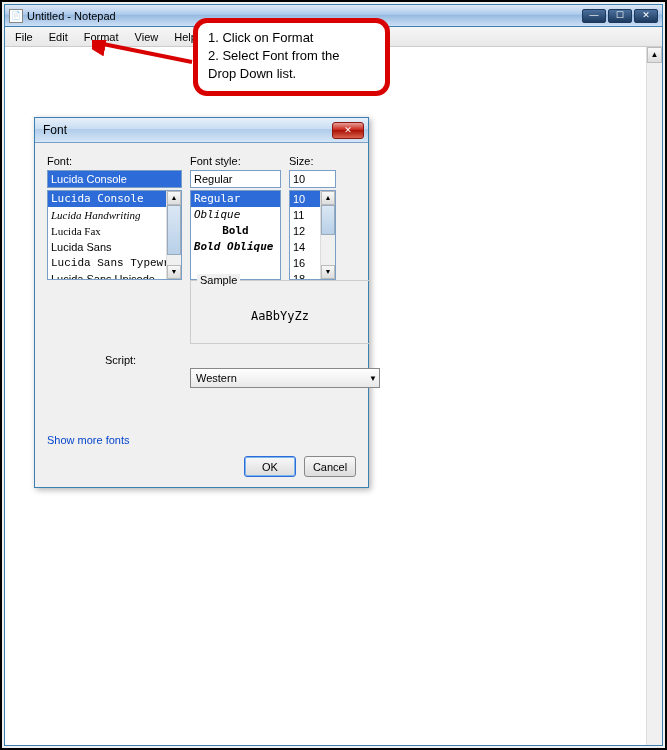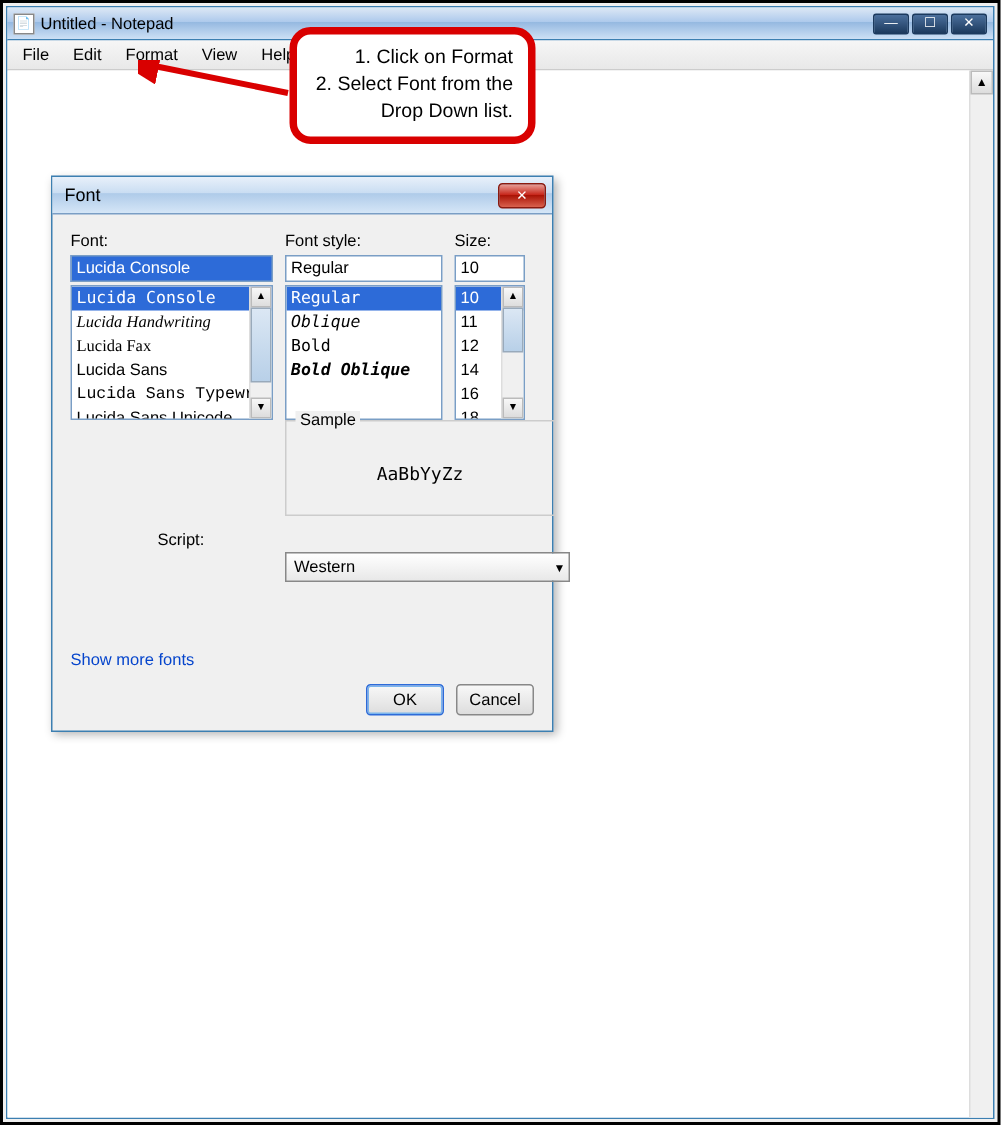--- a/index.html
+++ b/index.html
@@ -15,50 +15,50 @@
 .win-btn.close { background: linear-gradient(#4b6f9c, #1c3a5e); }
 
 .menubar { height: 20px; background: linear-gradient(#f6f6f6, #e8e8e8); border-bottom: 1px solid #ccc; display: flex; align-items: center; font-size: 11px; padding-left: 2px; }
 .menu-item { padding: 2px 8px; color: #000; cursor: pointer; }
 
 .editor { background: #fff; height: calc(100% - 42px); position: relative; }
 .scrollbar-v { position: absolute; right: 0; top: 0; width: 16px; height: 100%; background: #f0f0f0; border-left: 1px solid #ddd; }
 .scroll-arrow { height: 16px; background: linear-gradient(#f8f8f8, #ddd); border: 1px solid #bbb; font-size: 8px; text-align: center; line-height: 14px; }
 
 
-.callout { position: absolute; left: 191px; top: 16px; width: 164px; height: 78px; border: 5px solid #d90000; border-radius: 14px; background: #fff; padding: 6px 10px; z-index: 30; text-align: right; }
+.callout { position: absolute; left: 191px; top: 16px; width: 197px; height: 78px; border: 5px solid #d90000; border-radius: 14px; background: #fff; padding: 6px 10px; z-index: 30; }
 .callout p { font-size: 13px; line-height: 18px; color: #000; }
 
 
 .arrow { position: absolute; left: 90px; top: 38px; z-index: 29; }
 
 
 .font-dialog { position: absolute; left: 32px; top: 115px; width: 335px; background: #f0f0f0; border: 1px solid #3c7fb1; box-shadow: 2px 2px 6px rgba(0,0,0,0.3); z-index: 20; }
 .dialog-titlebar { height: 25px; background: linear-gradient(#e8f0fa, #c9ddf2 45%, #afcbe9 46%, #d5e6f7); display: flex; align-items: center; padding: 0 0 0 8px; border-bottom: 1px solid #7a9ec5; }
 .dialog-title { font-size: 12px; flex: 1; }
 .dialog-close { width: 32px; height: 17px; background: linear-gradient(#e79e97, #c8281c 45%, #a80f02 46%, #d9614e); border: 1px solid #8a1a10; border-radius: 3px; margin-right: 4px; color: #fff; font-size: 9px; text-align: center; line-height: 14px; cursor: pointer; }
 .dialog-body { padding: 12px 12px 10px; font-size: 11px; }
 
 .font-row { display: flex; gap: 8px; }
 .font-col { display: flex; flex-direction: column; }
 .font-col.c1 { width: 135px; }
-.font-col.c2 { width: 105px; }
+.font-col.c2 { width: 91px; }
 .font-col.c3 { width: 47px; }
 .col-label { margin-bottom: 3px; }
 .field-input { height: 18px; border: 1px solid #7a9ec5; font-size: 11px; padding: 1px 3px; background: #fff; }
 .field-input.sel { background: #2d6bd8; color: #fff; }
 .listbox { height: 90px; border: 1px solid #7a9ec5; background: #fff; overflow: hidden; margin-top: 2px; position: relative; }
 .list-item { font-size: 11px; padding: 1px 3px; line-height: 14px; white-space: nowrap; }
 .list-item.active { background: #2d6bd8; color: #fff; }
 .list-item.console { font-family: "Lucida Console", monospace; }
 .list-item.handwrite { font-family: cursive; font-style: italic; }
 .list-item.sans { font-family: "Lucida Sans", sans-serif; }
 .list-item.typewriter { font-family: "Courier New", monospace; }
 .list-item.oblique { font-style: italic; }
-.list-item.bold { font-weight: normal; }
+.list-item.bold { font-weight: bold; text-align: center; }
 .list-item.boldob { font-weight: bold; font-style: italic; }
 .mini-scroll { position: absolute; right: 0; top: 0; width: 15px; height: 100%; background: #f0f0f0; border-left: 1px solid #ddd; }
 .mini-scroll .sa { height: 14px; background: linear-gradient(#f8f8f8,#ddd); border: 1px solid #bbb; font-size: 7px; text-align: center; line-height: 11px; }
 .mini-scroll .thumb { background: linear-gradient(#dbe7f4,#b8d0e8); border: 1px solid #9ab; height: 50px; }
 
 .sample-group { margin-left: 143px; width: 180px; border: 1px solid #ccc; position: relative; padding: 14px 6px 6px; }
 .sample-group .gl { position: absolute; top: -7px; left: 6px; background: #f0f0f0; padding: 0 3px; font-size: 11px; }
 .sample-box { height: 42px; display: flex; align-items: center; justify-content: center; font-family: "Lucida Console", monospace; font-size: 12px; }
 
 .script-label { margin-top: 10px; margin-left: 58px; }

